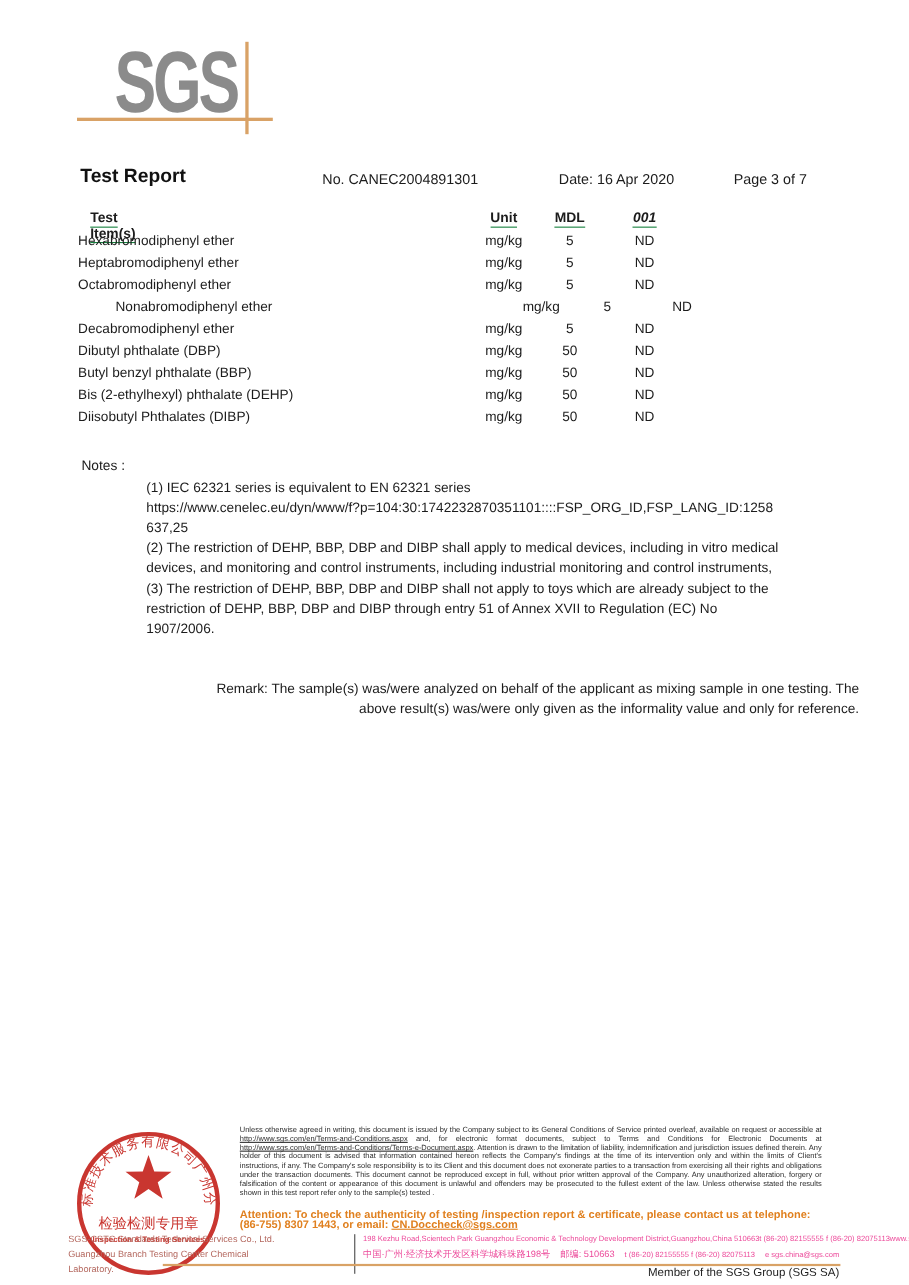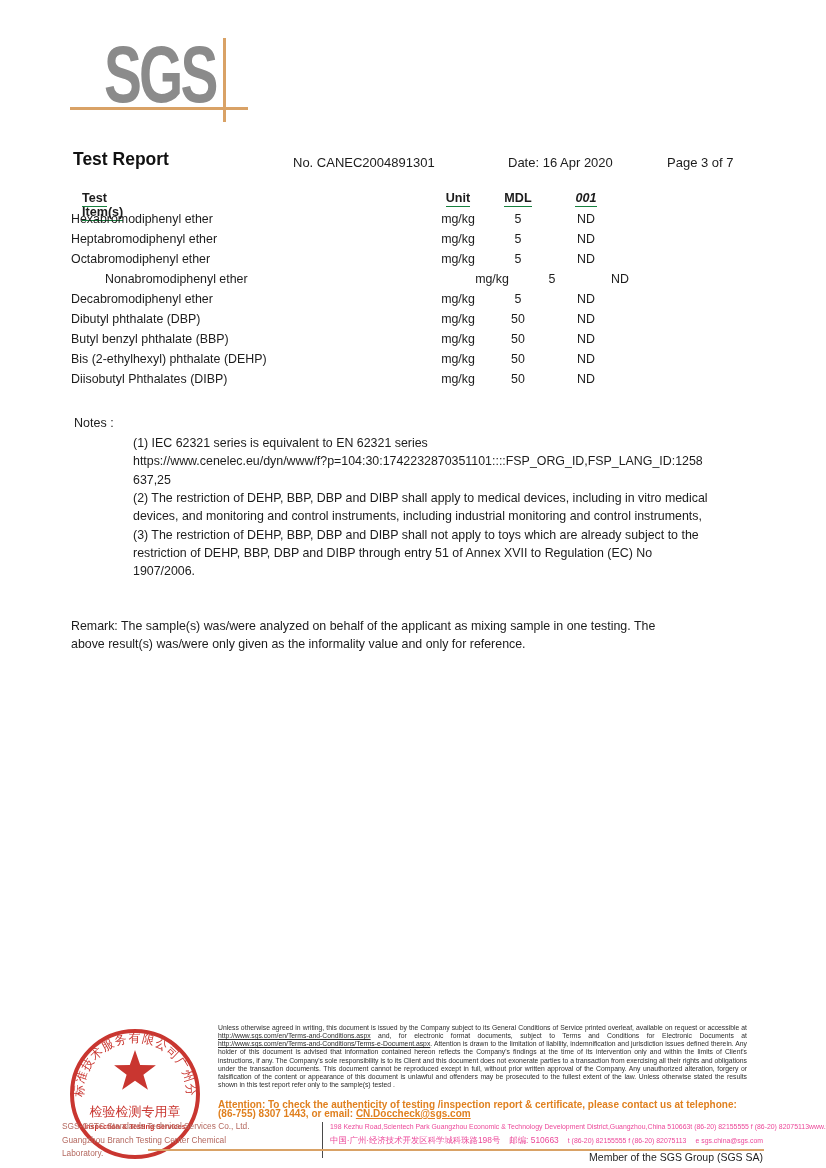--- a/index.html
+++ b/index.html
@@ -31,21 +31,21 @@
   .col-unit{position:absolute; left:428px; width:60px; text-align:center;}
   .col-mdl{position:absolute; left:488px; width:60px; text-align:center;}
   .col-res{position:absolute; left:556px; width:60px; text-align:center;}
   .italic{font-style:italic;}
   .trow{position:absolute; left:0; width:809px; height:20px; font-size:12.4px;}
   .trow .name{position:absolute; left:71px;}
 
   
   .notes-label{left:74px; top:416px; font-size:12.5px;}
   .notes-body{left:133px; top:434px; width:640px; font-size:12.4px; line-height:18.35px;}
-  .remark{left:71px; top:617px; width:710px; font-size:12.4px; line-height:18.3px;}
+  .remark{left:71px; top:617px; width:710px; font-size:12.4px; line-height:18.3px;text-align:right;}
 
   
   .legal{left:218px; top:1024px; width:529px; font-size:6.8px; line-height:8.15px;
          text-align:justify; color:#2d2d2d;}
   .legal .u{text-decoration:underline;}
   .attention{left:218px; top:1101px; width:536px; font-size:10px; line-height:8.7px;
              color:#e0801f; font-weight:bold;}
   .attention .u{text-decoration:underline;}
 
   .stamp{left:64px; top:1020px; width:142px; height:146px; opacity:.92;}

